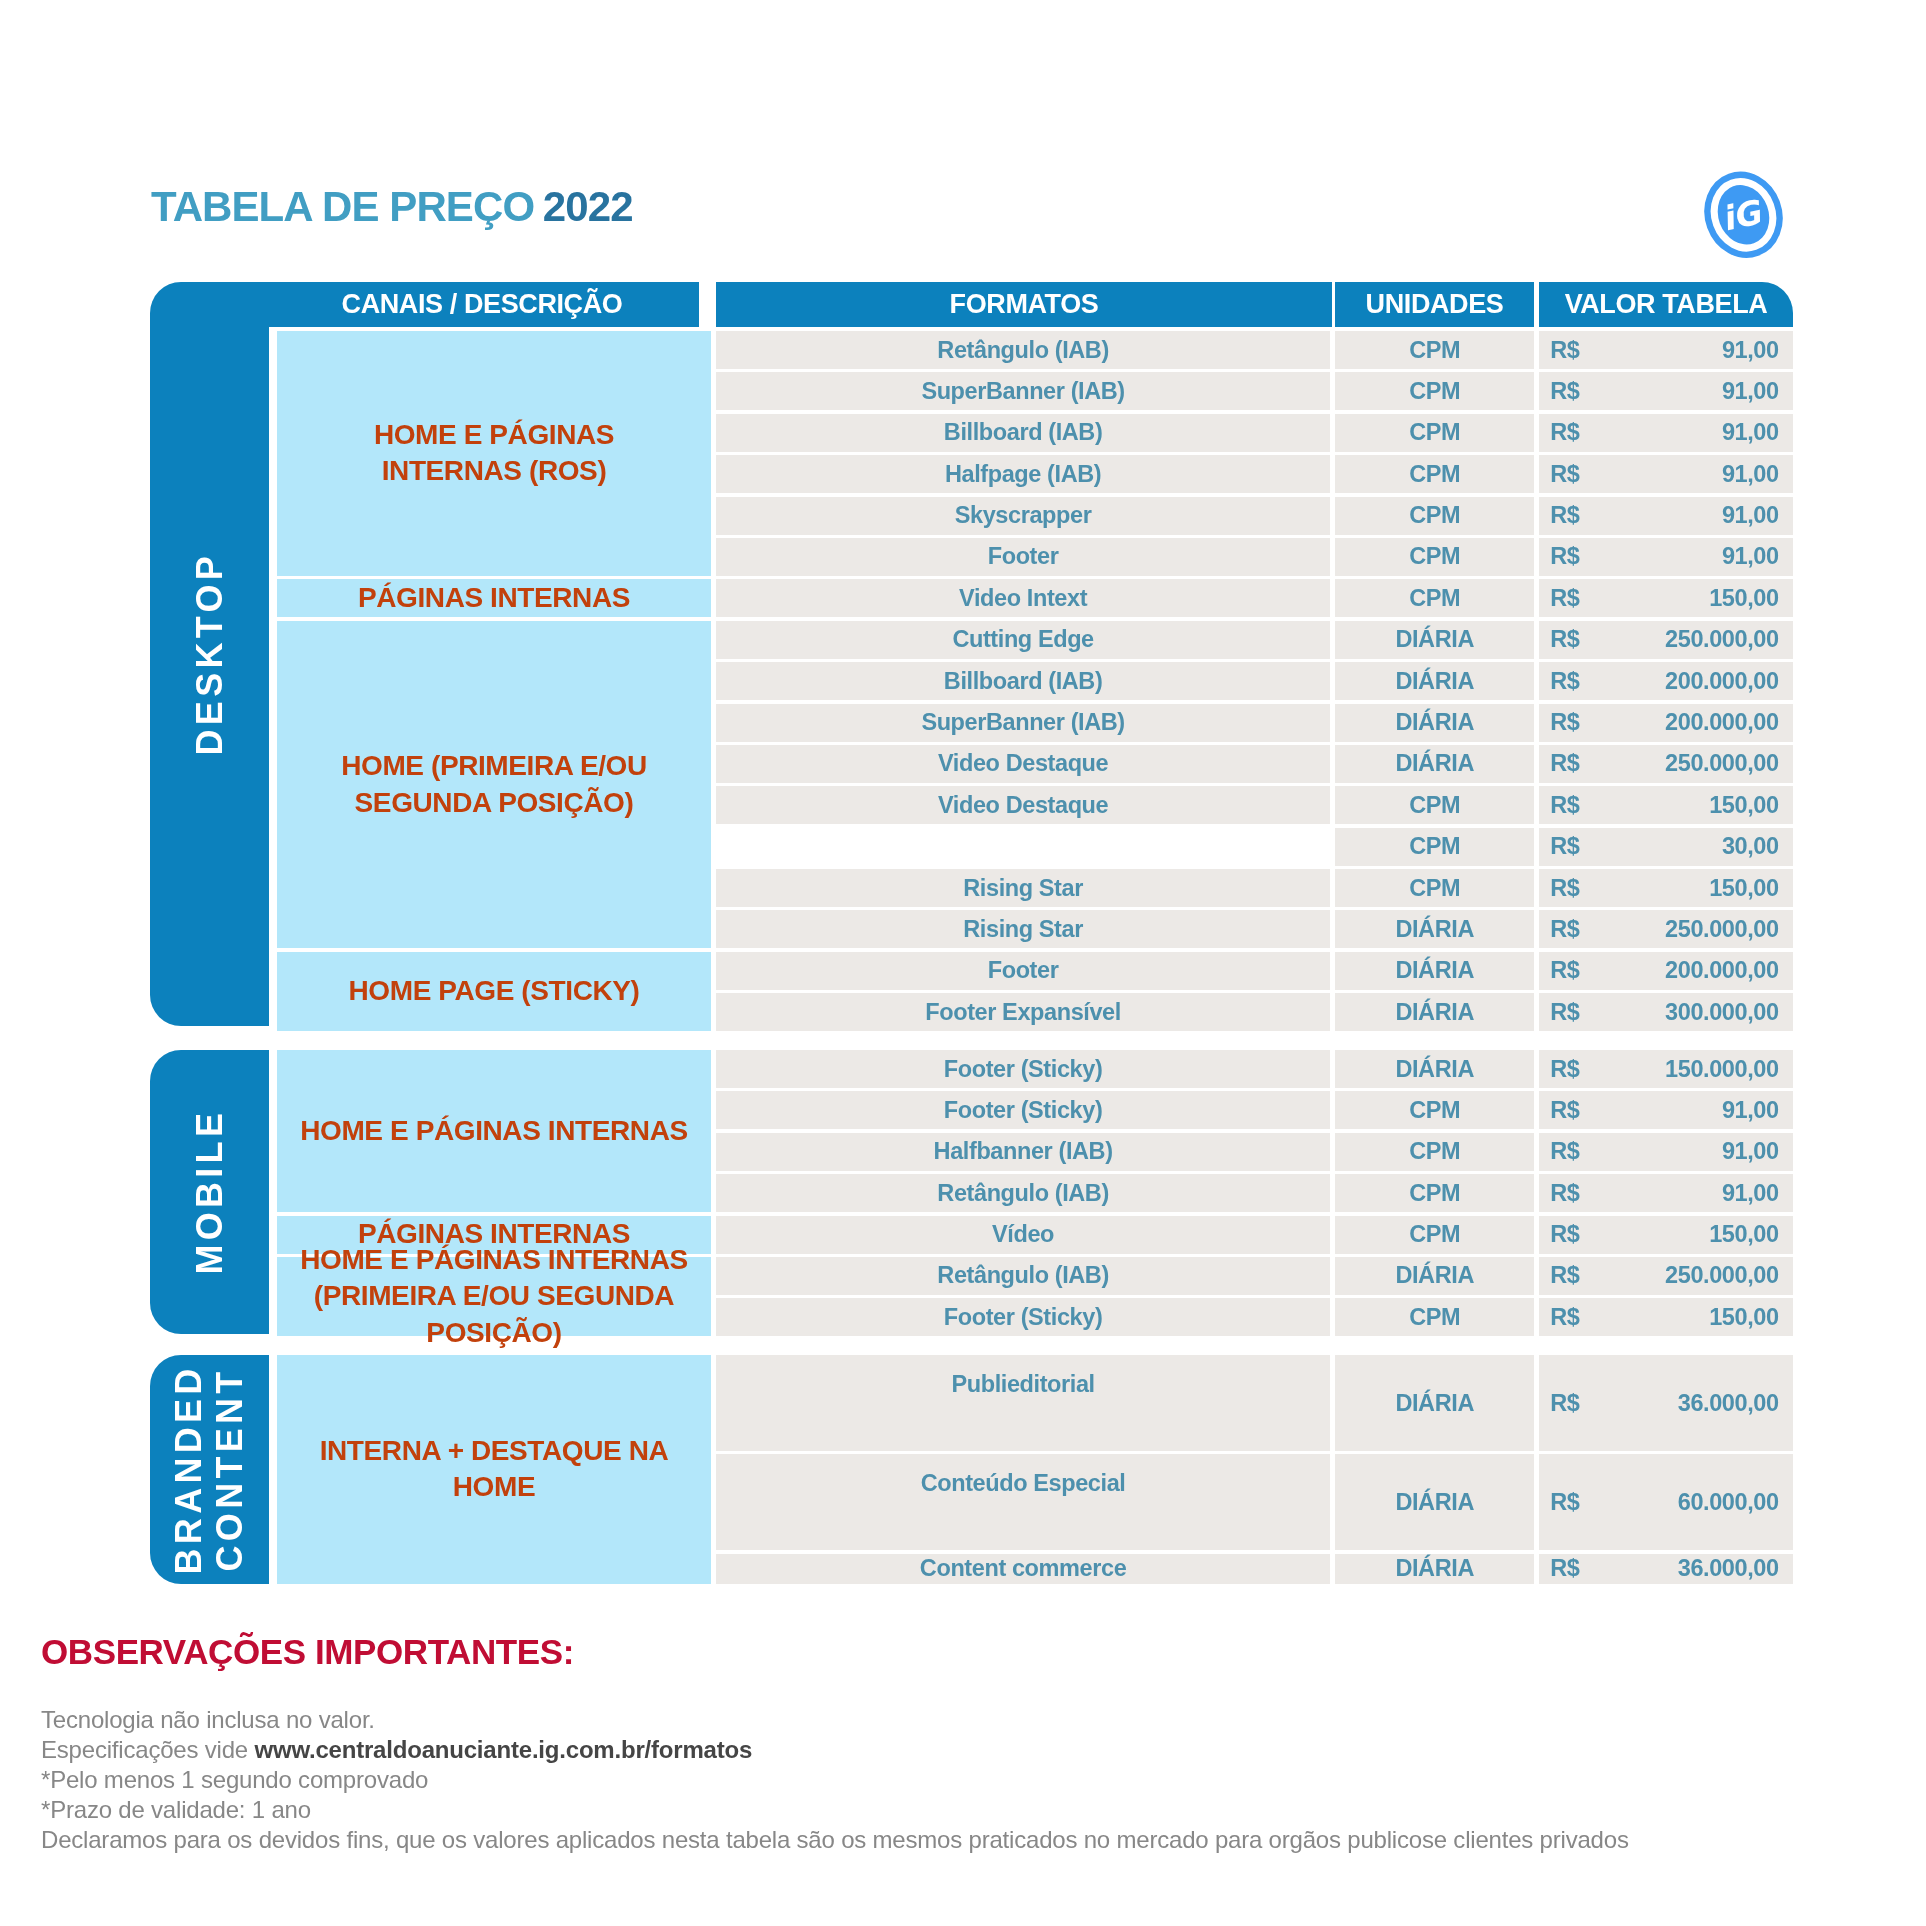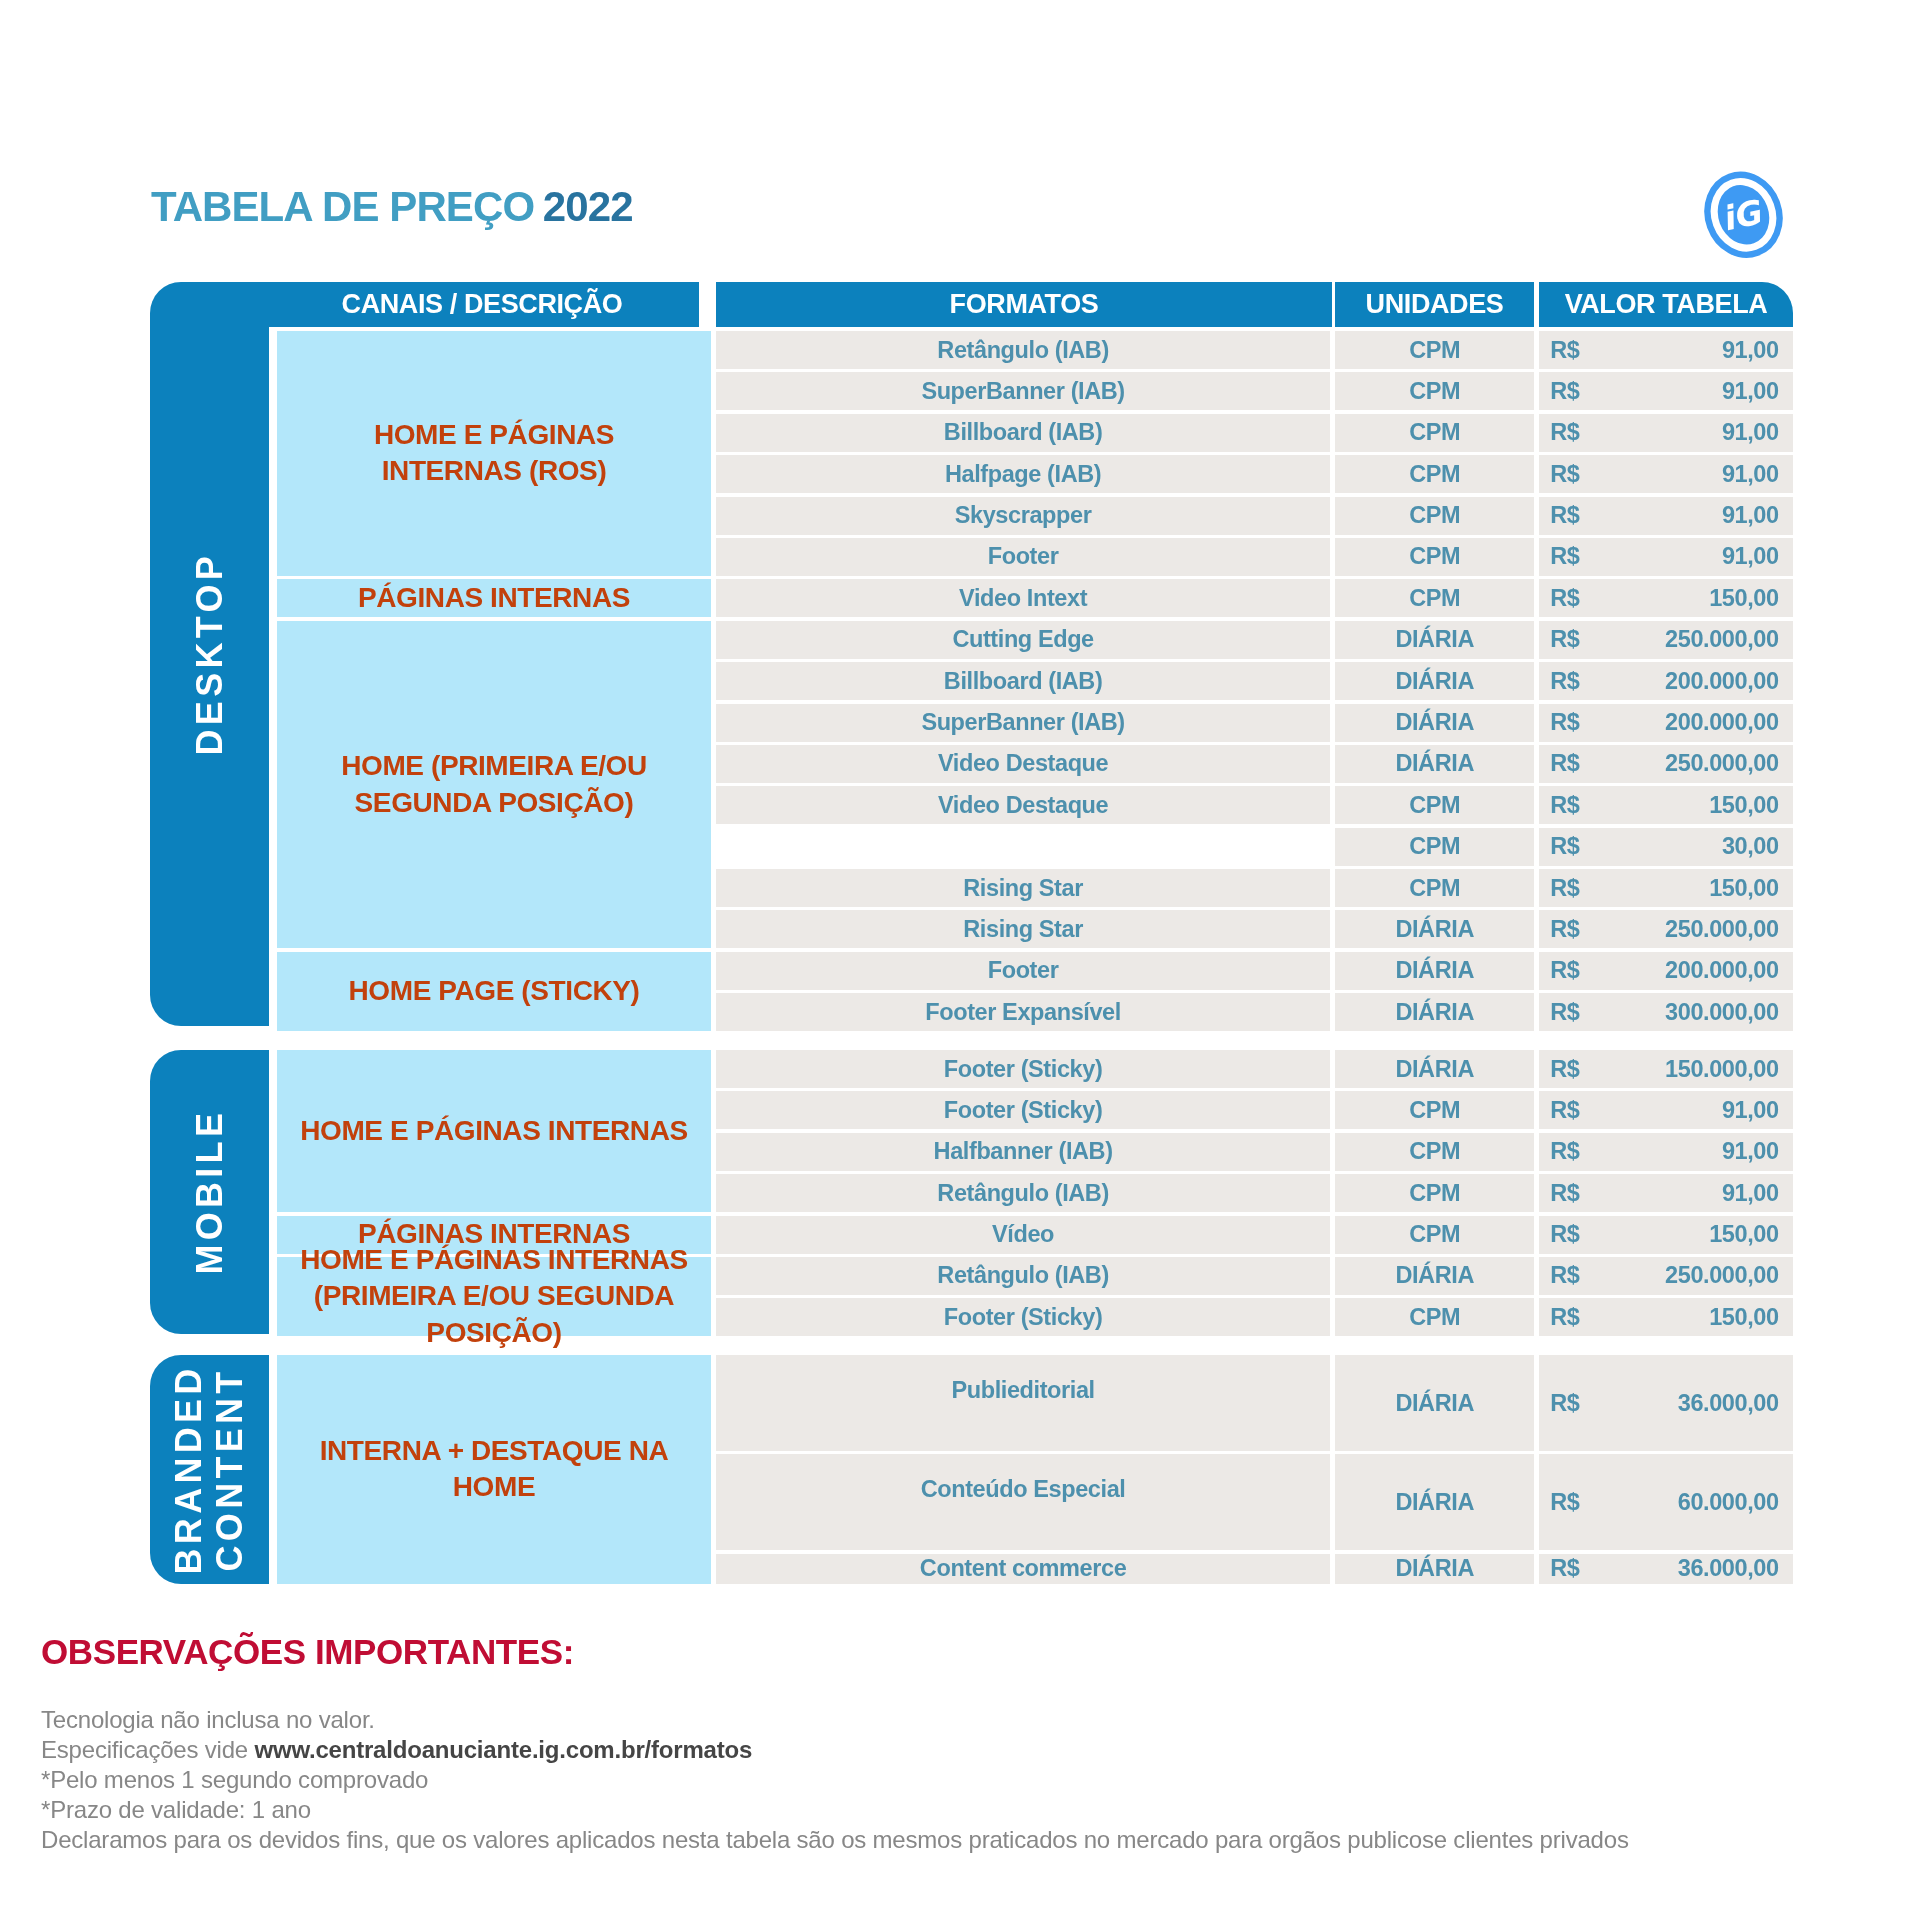--- a/index.html
+++ b/index.html
@@ -50,21 +50,21 @@
   #grid-mobile  .ch1 { grid-row:1 / span 4; }
   #grid-mobile  .ch2 { grid-row:5; }
   #grid-mobile  .ch3 { grid-row:6 / span 2; }
   #grid-branded .ch1 { grid-row:1 / span 3; }
 
   .cell { background:#ECE9E6; color:#4D90AD; font-weight:700; font-size:23.5px;
           display:flex; align-items:center; justify-content:center; letter-spacing:-0.4px; }
   .cell.fmt  { grid-column:2; }
   .cell.unit { grid-column:3; }
   .cell.val  { grid-column:4; justify-content:space-between; padding:0 14.6px 0 11px; }
-  .cell.ta   { align-items:flex-start; padding-top:22px; }
+  .cell.ta   { align-items:flex-start; padding-top:16px; }
 
   
   .notes { position:absolute; left:41px; top:1632px; width:1866px; }
   .notes .heading { color:#C00D34; font-weight:700; font-size:35px; letter-spacing:-0.4px; margin-bottom:33px; }
   .notes .line { color:#878787; font-size:24px; line-height:30px; letter-spacing:-0.2px; }
   .notes .url  { color:#454545; font-weight:700; }
 </style>
 </head>
 <body>
 

